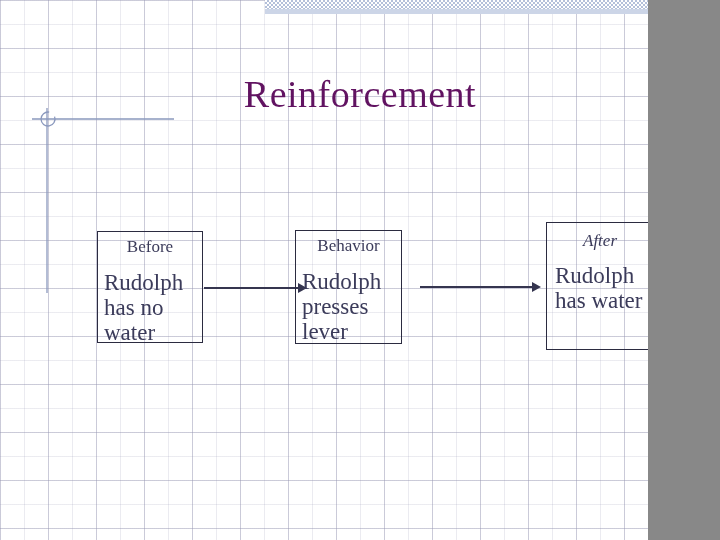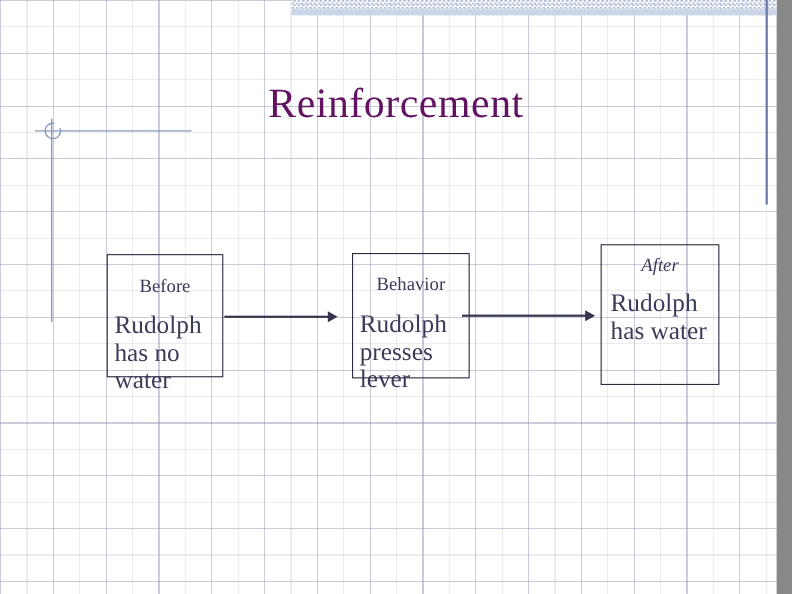--- a/index.html
+++ b/index.html
@@ -1,47 +1,48 @@
 <!DOCTYPE html>
 <html><head>
 <meta charset="utf-8">
 <style>
   html,body{margin:0;padding:0;background:#888;}
   .slide{
-    position:relative;width:706px;height:540px;overflow:hidden;background:#ffffff;
+    position:relative;width:620px;height:540px;overflow:hidden;background:#ffffff;
     
     background-image:
       repeating-linear-gradient(to right,  rgba(150,150,178,0.38) 0 1px, transparent 1px 48px),
       repeating-linear-gradient(to bottom, rgba(150,150,178,0.38) 0 1px, transparent 1px 48px),
       repeating-linear-gradient(to right,  rgba(165,165,190,0.22) 0 1px, transparent 1px 24px),
       repeating-linear-gradient(to bottom, rgba(165,165,190,0.22) 0 1px, transparent 1px 24px);
     font-family:"Liberation Serif","DejaVu Serif",serif;
+    padding-left:28px;
   }
   
   .band-checker{
     position:absolute;left:265px;top:0;width:455px;height:9px;
     background:conic-gradient(#b4c0da 0 25%, #ffffff 0 50%, #b4c0da 0 75%, #ffffff 0);
     background-size:4px 4px;
   }
   .band-solid{position:absolute;left:265px;top:9px;width:455px;height:5px;background:#ccd5e7;}
   .vline-right{position:absolute;left:696px;top:0;width:2px;height:186px;background:#6a76a4;}
   .deco{position:absolute;left:28px;top:104px;}
   .title{
     position:absolute;left:0;top:72px;width:720px;margin:0;
     text-align:center;font-size:38px;font-weight:normal;color:#611361;
     letter-spacing:0.5px;
   }
   .box{
     position:absolute;box-sizing:border-box;border:1.5px solid #2b2b40;
     color:#3b3b5a;background:transparent;
   }
   .b1{left:97px;top:231px;width:106px;height:112px;}
-  .b2{left:320px;top:230px;width:107px;height:114px;}
+  .b2{left:295px;top:230px;width:107px;height:114px;}
   .b3{left:546px;top:222px;width:108px;height:128px;}
-  .box-header{text-align:center;font-size:17px;line-height:20px;margin-top:18px;}
+  .box-header{text-align:center;font-size:17px;line-height:20px;margin-top:5px;}
   .b3 .box-header{margin-top:8px;font-style:italic;}
   .box-body{font-size:23px;line-height:25px;margin:13px 0 0 6px;white-space:pre-line;}
   .b3 .box-body{margin:12px 0 0 8px;}
   .arrow{position:absolute;height:10px;}
   .a1{left:204px;top:283px;width:103px;}
   .a2{left:420px;top:282px;width:121px;}
   .arrow-line{position:absolute;left:0;right:7px;top:4px;height:2px;background:#35354f;}
   .arrow-head{
     position:absolute;right:0;top:0;width:0;height:0;
     border-left:9px solid #35354f;border-top:5px solid transparent;border-bottom:5px solid transparent;

